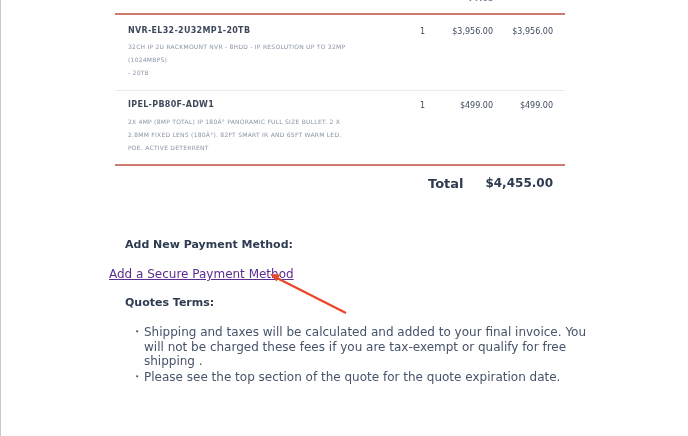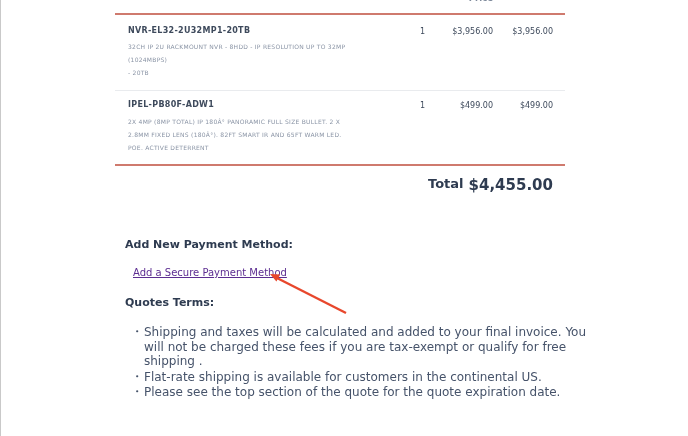--- a/index.html
+++ b/index.html
@@ -12,24 +12,24 @@
   .rule-light{position:absolute;left:115px;width:450px;height:1px;background:#e9ebee;}
   .col-header{
     position:absolute;right:183px;top:-7px;font-size:8.5px;font-weight:700;color:#7e8a9b;
   }
   .sku{position:absolute;left:128px;font-size:8px;font-weight:600;letter-spacing:.3px;color:#3e4a5c;}
   .qty{position:absolute;right:251px;font-size:8px;color:#3e4a5c;}
   .uprice{position:absolute;right:183px;font-size:8px;color:#3e4a5c;}
   .ltotal{position:absolute;right:123px;font-size:8px;color:#3e4a5c;}
   .desc{position:absolute;left:128px;font-size:6px;letter-spacing:.25px;color:#8a94a5;}
   .total-label{position:absolute;left:428px;font-size:13px;font-weight:700;color:#2e3b50;}
-  .total-value{position:absolute;right:123px;font-size:15px;font-weight:700;color:#2e3b50;}
+  .total-value{position:absolute;right:123px;font-size:12px;font-weight:700;color:#2e3b50;}
   .sec-heading{position:absolute;left:125px;font-size:11px;font-weight:700;color:#2e3b50;}
   .pay-link{
-    position:absolute;left:133px;top:267px;font-size:10px;color:#5c2d91;
+    position:absolute;left:109px;top:267px;font-size:12px;color:#5c2d91;
     text-decoration:underline;cursor:pointer;
   }
   .blue-link{color:#2f6cb3;text-decoration:underline;font-weight:600;cursor:pointer;}
   .arrow-svg{position:absolute;left:250px;top:258px;width:110px;height:62px;}
   .terms{
     position:absolute;left:135px;top:325px;width:458px;margin:0;padding:0;
     list-style:none;font-size:12px;line-height:14.5px;color:#46536a;
   }
   .terms li{position:relative;padding-left:9px;margin:0 0 1px 0;}
   .terms li::before{
@@ -78,20 +78,17 @@
     <polygon points="20,16 30.2,16.6 26.4,23.6" fill="#e8472c"></polygon>
   </svg>
 
   <div class="sec-heading" style="top:296px">Quotes Terms:</div>
 
   <ul class="terms">
     <li>
       <span>Shipping and taxes will be calculated and added to your final invoice. You will not be charged these fees if you are tax-exempt or qualify for free shipping .</span>
     </li>
     <li>
-      <span>Flat-rate shipping is available for customers in the continental US.</span>
-    </li>
-    <li>
       <span>Please see the top section of the quote for the quote expiration date.</span>
     </li>
   </ul>
 
 </div>
 
 </body></html>

